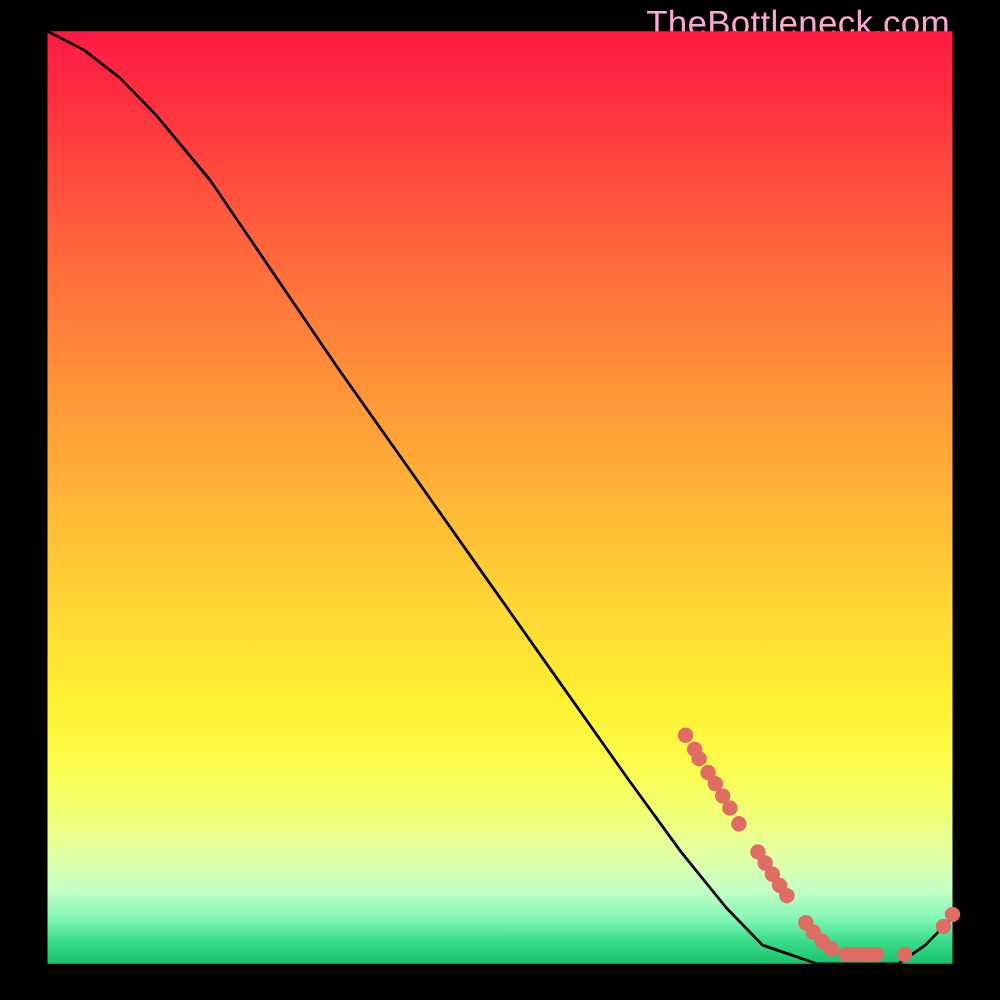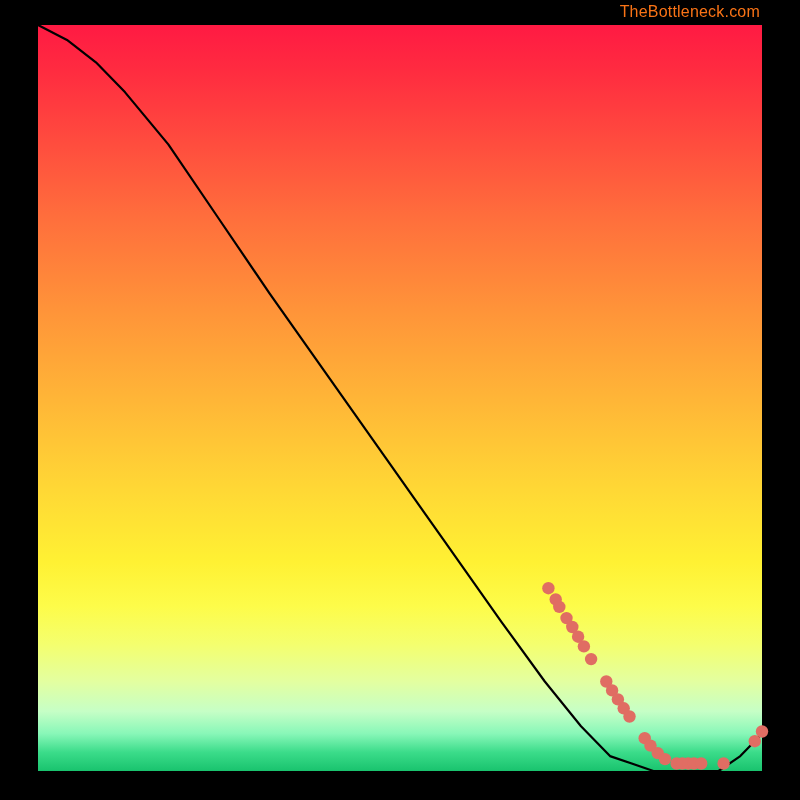--- a/index.html
+++ b/index.html
@@ -43,22 +43,22 @@
       #c6ffc6 92%,
       #88f7b8 95%,
       #3bdc8a 97.5%,
       #19c36e 100%
     );
   }
   .watermark {
     position: absolute;
     top: 3px;
     right: 40px;
-    color: #f97316;
-    font-size: 16px;
+    color: #f9a8d4;
+    font-size: 28px;
     font-weight: 500;
     letter-spacing: 0.2px;
   }
   svg.curve {
     position: absolute;
     left: 0;
     top: 0;
     width: 724px;
     height: 746px;
     overflow: visible;

